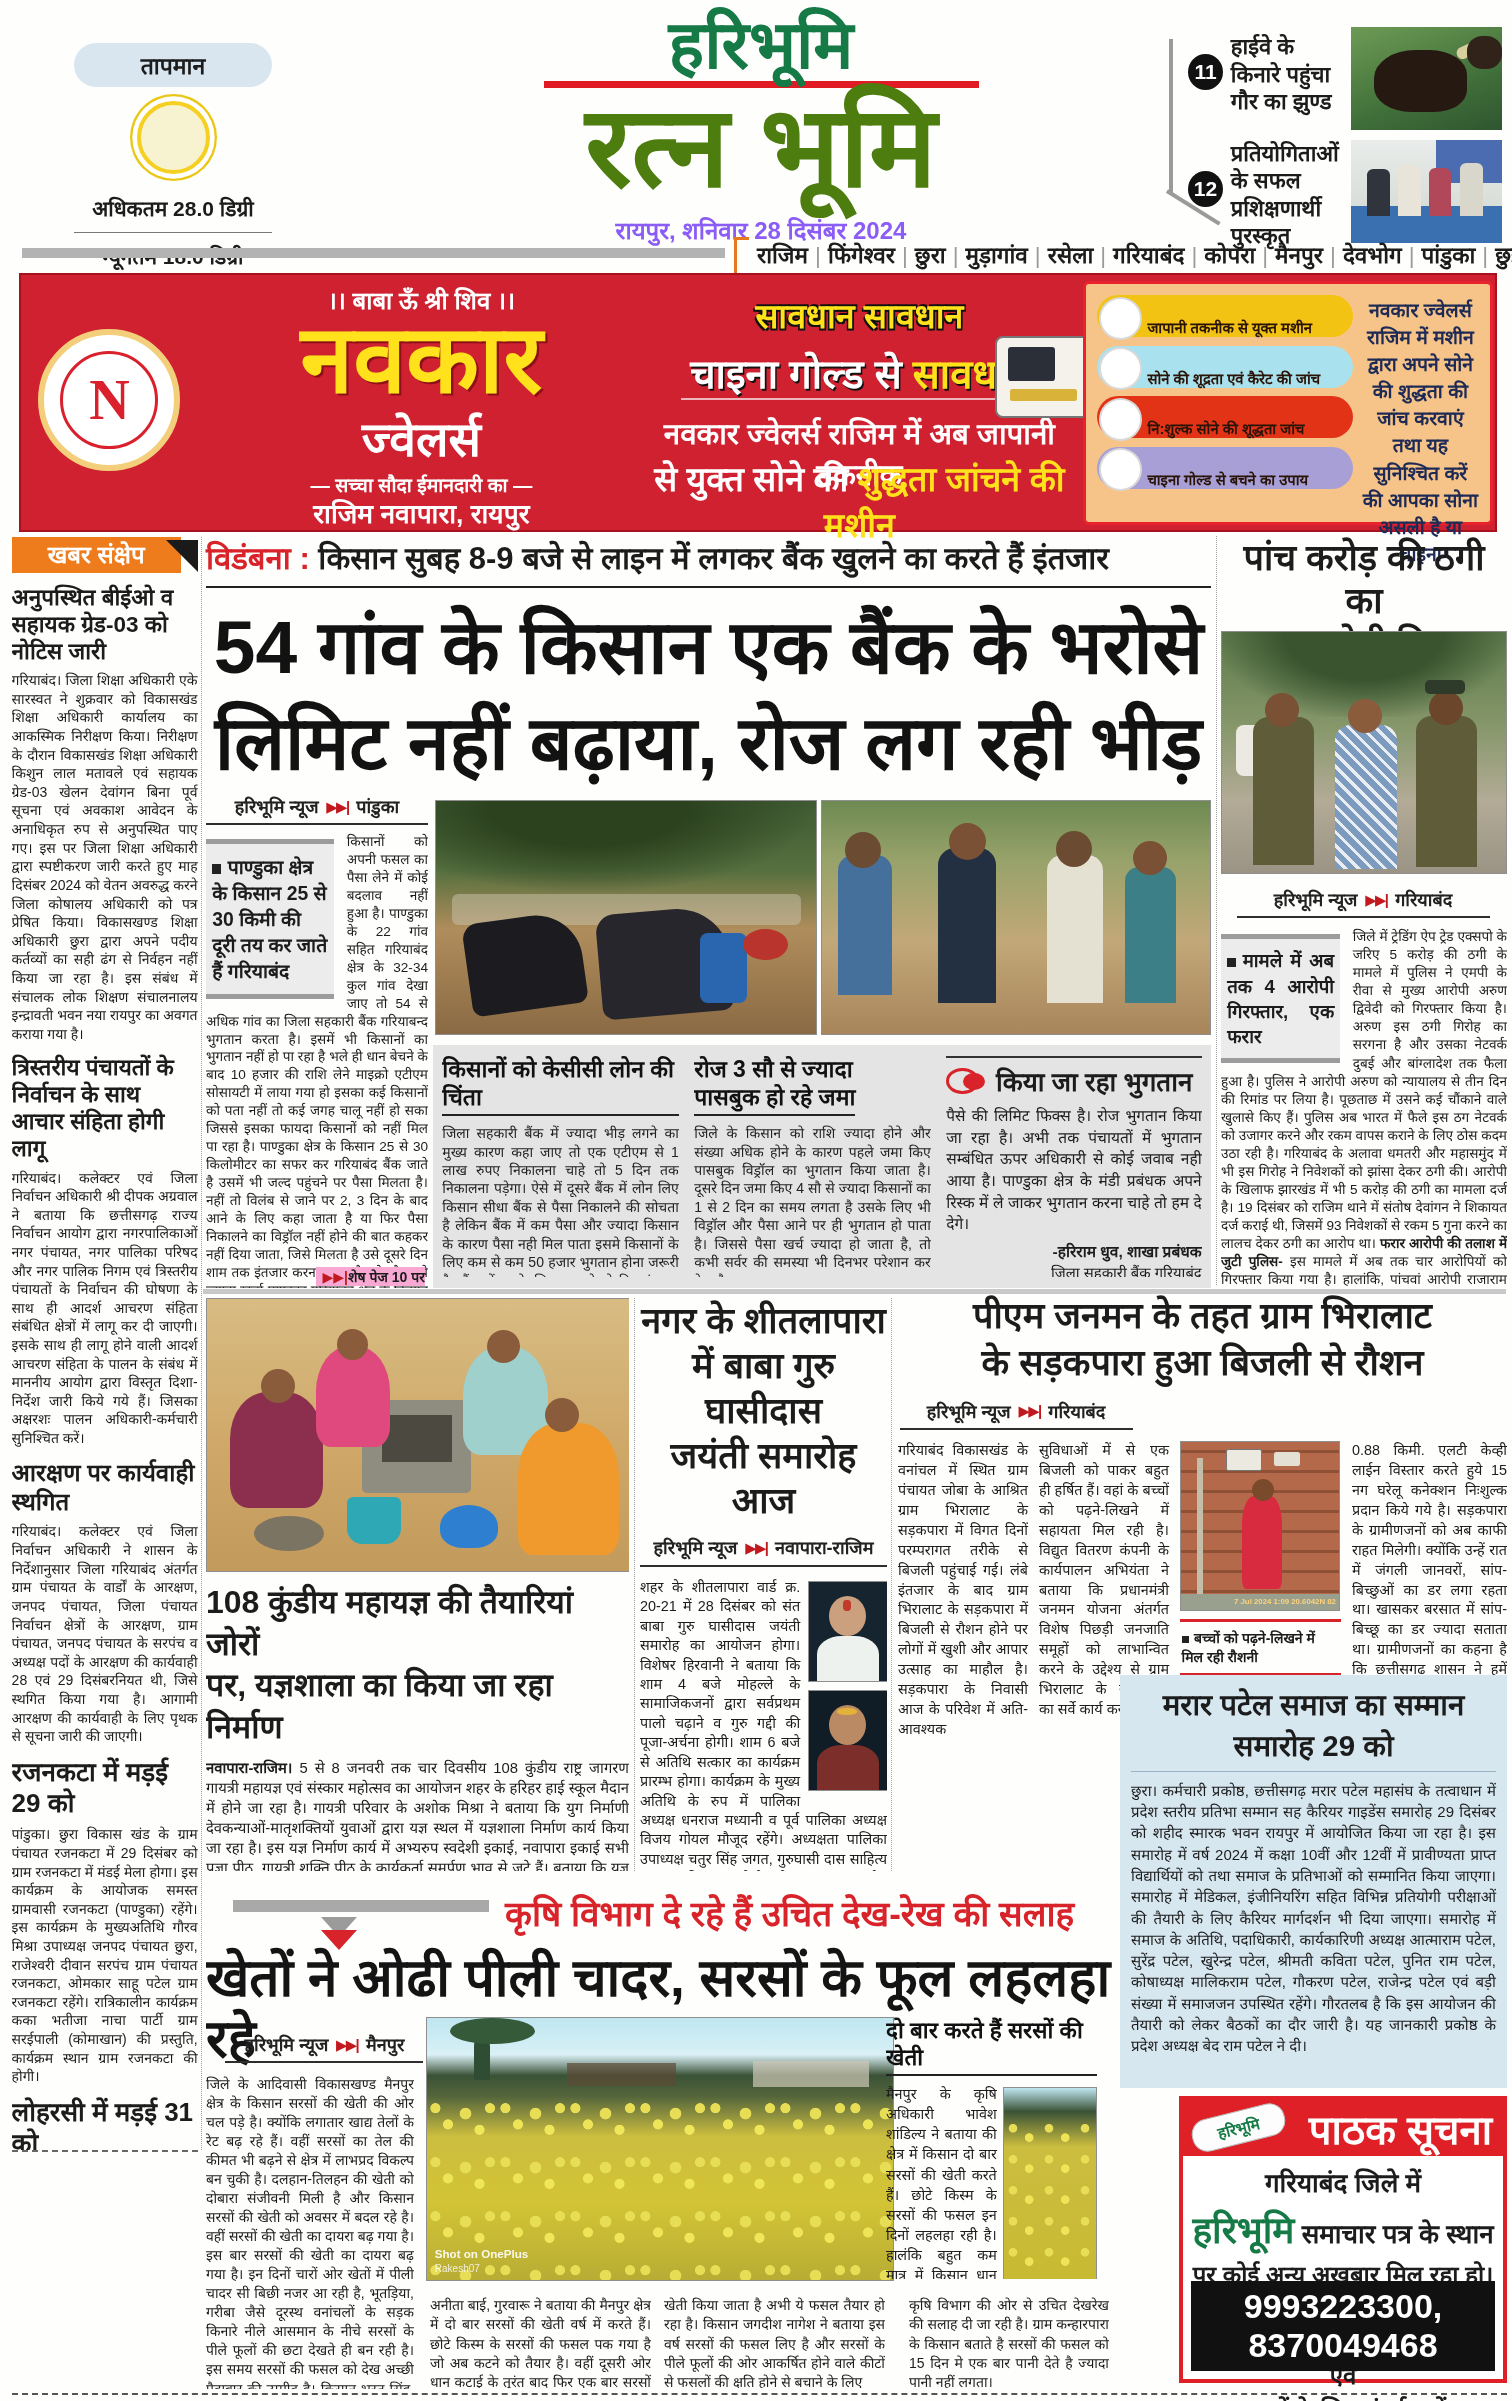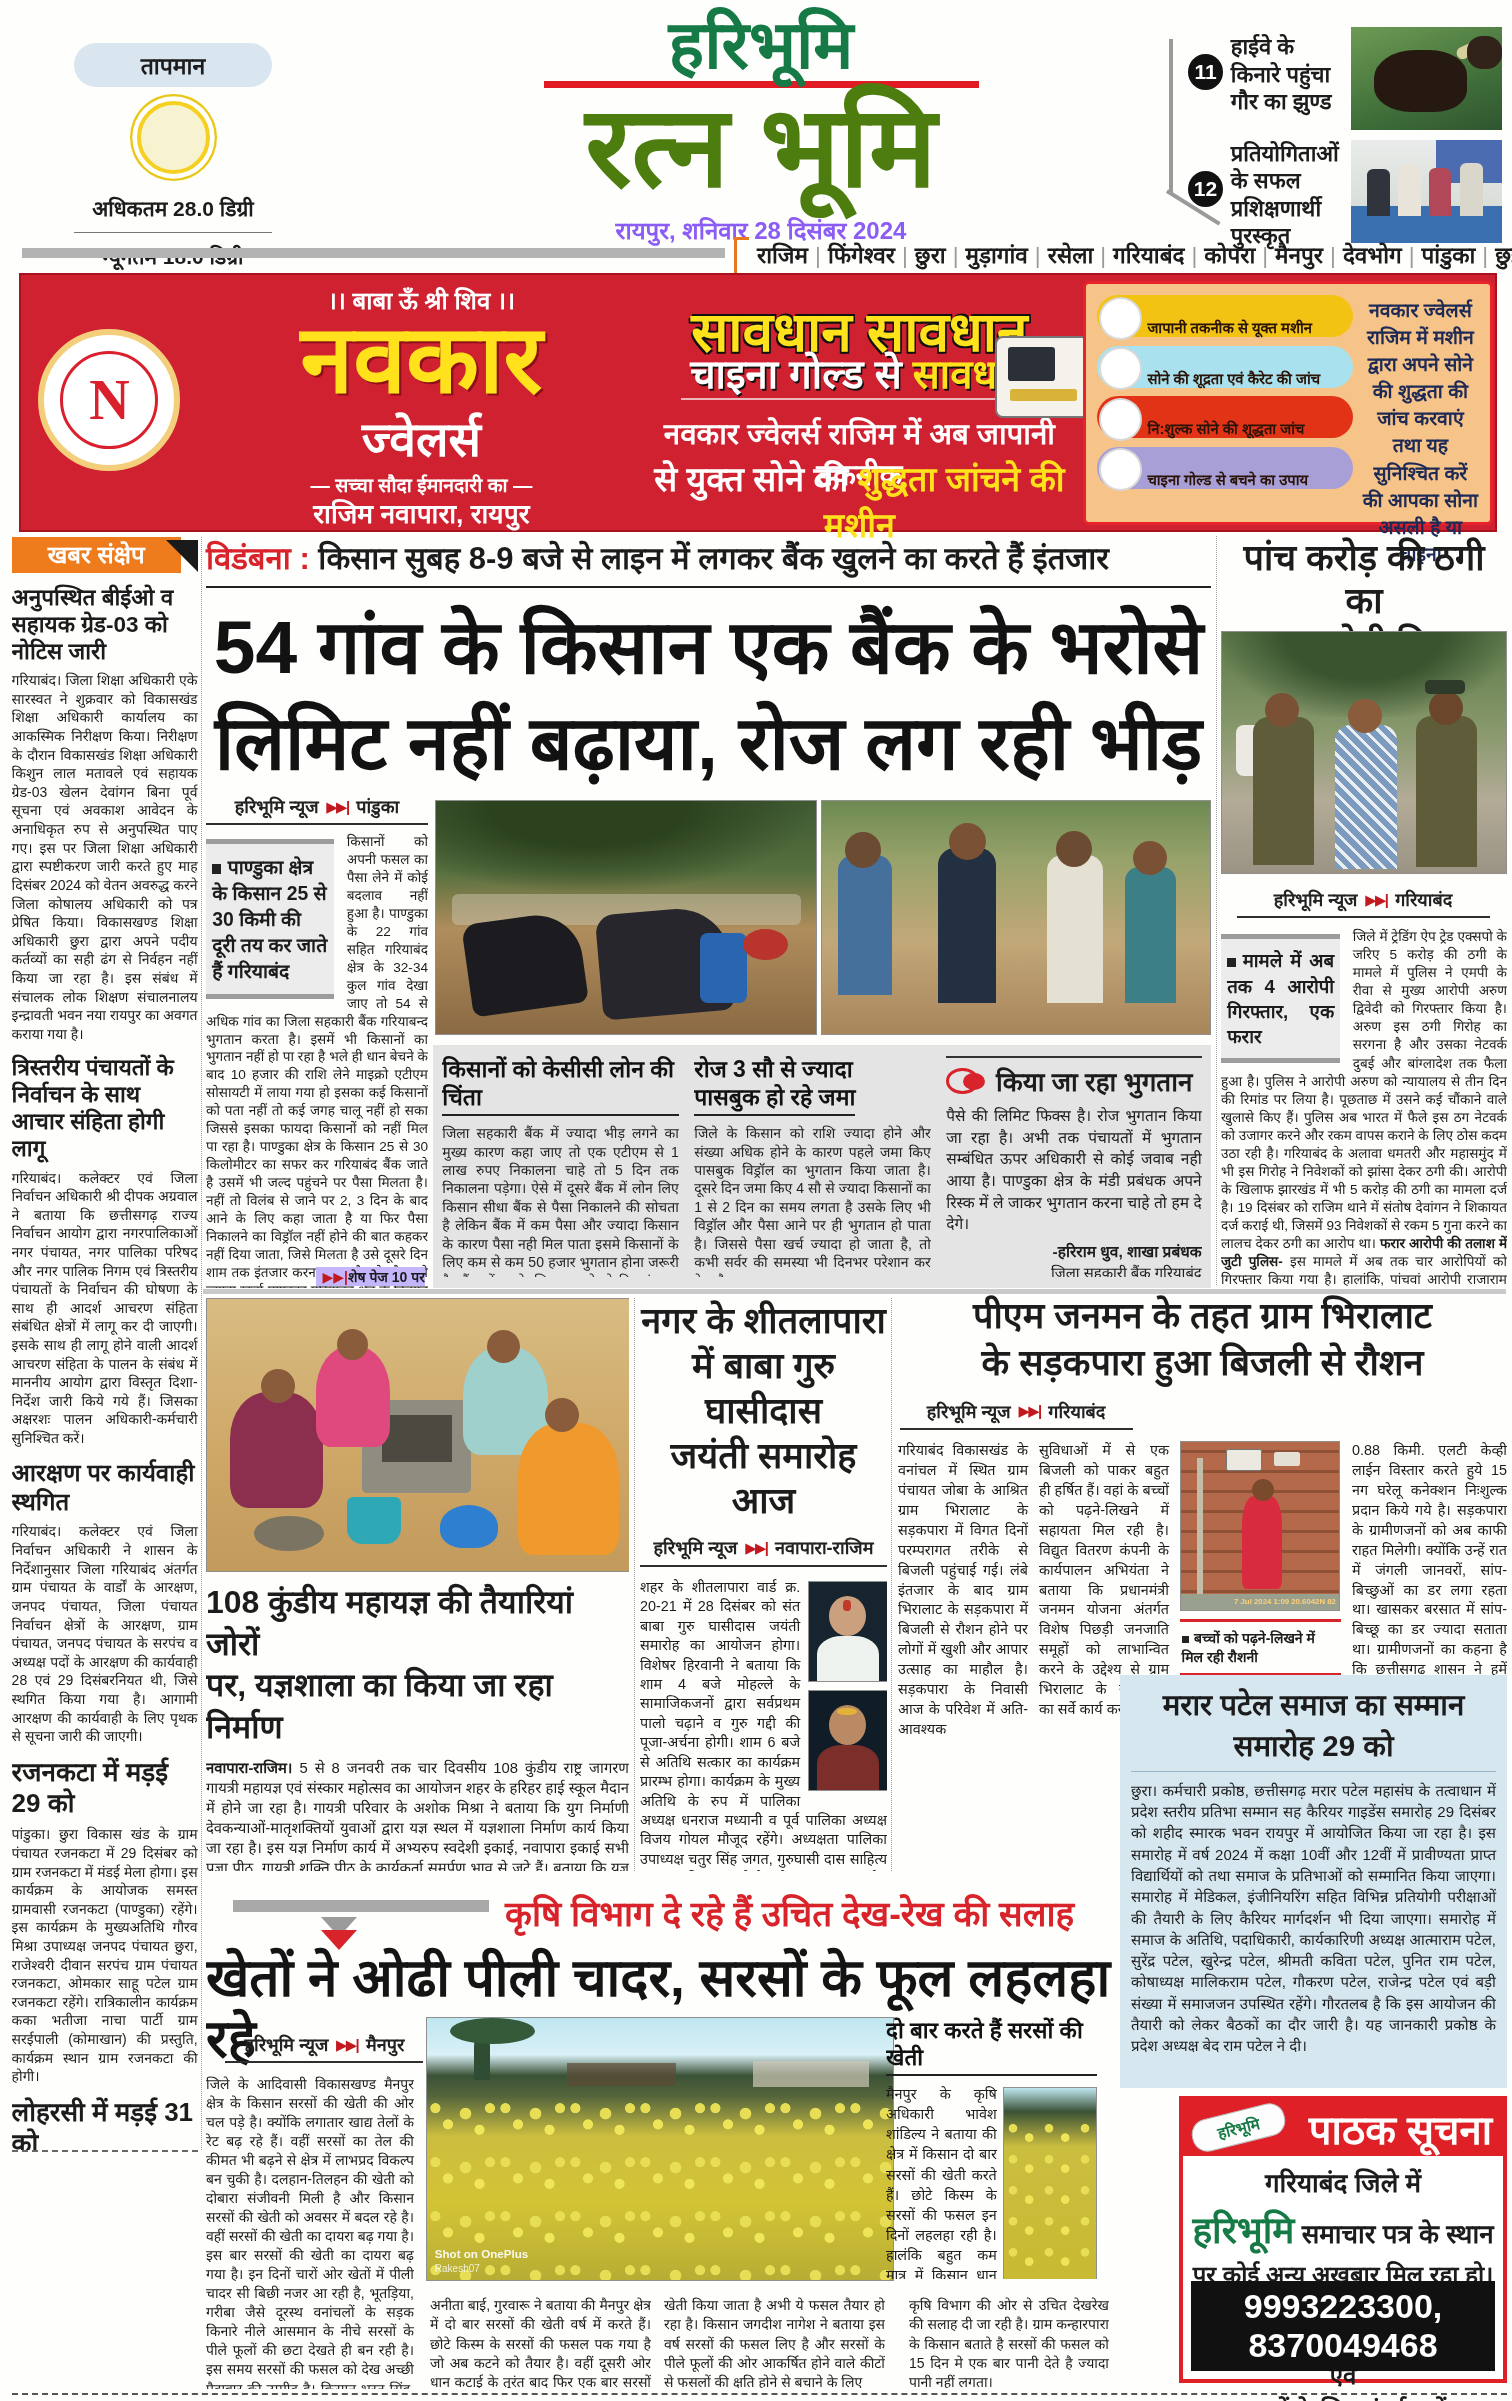--- a/index.html
+++ b/index.html
@@ -83,21 +83,21 @@
   <div class="abs" style="left:19.4px;top:273px;width:1474px;height:255px;background:#cf2130;border:2.3px solid #a8121f">
     <div class="sh" style="left:17px;top:54px;width:130px;height:130px;border-radius:50%;background:#fff;border:6.2px solid #f3cf7c;display:flex;align-items:center;justify-content:center">
       <div style="width:92px;height:92px;border-radius:50%;border:3.1px solid #d9202c;display:flex;align-items:center;justify-content:center;font-family:'Liberation Serif',serif;font-size:56px;font-weight:700;color:#d9202c">N</div>
     </div>
     <div class="sh b" style="left:163px;top:7.8px;width:474px;text-align:center;color:#fff;font-size:24px">।। बाबा ऊँ श्री शिव ।।</div>
     <div class="sh b" style="left:163px;top:37px;width:474px;text-align:center;color:#ffe11c;font-size:95px;line-height:1;text-shadow:2.3px 2.3px 0 #8d0f18">नवकार</div>
     <div class="sh b" style="left:163px;top:140px;width:474px;text-align:center;color:#fff;font-size:48px;line-height:1.05">ज्वेलर्स</div>
     <div class="sh b" style="left:163px;top:196px;width:474px;text-align:center;color:#fff;font-size:19.4px">— सच्चा सौदा ईमानदारी का —</div>
     <div class="sh b" style="left:163px;top:220px;width:474px;text-align:center;color:#fff;font-size:26.4px">राजिम नवापारा, रायपुर</div>
 
-    <div class="sh b" style="left:648px;top:17px;width:380px;text-align:center;color:#ffe11c;font-size:55px;text-shadow:1.6px 1.6px 0 #111,-1.6px 1.6px 0 #111,1.6px -1.6px 0 #111">सावधान  सावधान</div>
+    <div class="sh b" style="left:648px;top:17px;width:380px;text-align:center;color:#ffe11c;font-size:34px;text-shadow:1.6px 1.6px 0 #111,-1.6px 1.6px 0 #111,1.6px -1.6px 0 #111">सावधान  सावधान</div>
     <div class="sh b" style="left:633px;top:70px;width:411px;text-align:center;font-size:40px;color:#fff;text-shadow:1.6px 1.6px 0 #111"><span>चाइना गोल्ड से </span><span style="color:#ffe11c">सावधान</span></div>
     <div class="sh" style="left:660px;top:123px;width:357px;height:2.3px;background:#ffffffaa"></div>
     <div class="sh b" style="left:613px;top:137px;width:450px;text-align:center;color:#fff;font-size:29.5px">नवकार ज्वेलर्स राजिम में अब जापानी तकनीक</div>
     <div class="sh b" style="left:613px;top:180px;width:450px;text-align:center;font-size:34px;color:#fff"><span>से युक्त सोने की </span><span style="color:#ffe11c">शुद्धता जांचने की मशीन</span></div>
 
     <div class="sh" style="left:974px;top:61px;width:93px;height:78px;background:#f5f2ec;border-radius:7.8px;border:2.3px solid #777">
       <div class="sh" style="left:11px;top:9.3px;width:47px;height:34px;background:#2b2f38;border-radius:3.1px"></div>
       <div class="sh" style="left:12.4px;top:51px;width:67px;height:12.4px;background:#d9b23a;border-radius:2.3px"></div>
     </div>
 
@@ -164,21 +164,21 @@
     <div class="abs" style="left:0;top:258px;width:222px;height:494px;overflow:hidden">
       <div class="byline">
         <span>हरिभूमि न्यूज</span>
           <span class="arr">▶▶|</span>
           <span>पांडुका</span>
       </div>
       <div style="margin-top:7.8px">
         <div class="pull" style="width:116px;font-size:19.4px"><span class="sq"></span><span>पाण्डुका क्षेत्र के किसान 25 से 30 किमी की दूरी तय कर जाते हैं गरियाबंद</span></div>
         <div class="j" style="font-size:13.6px;line-height:1.32">किसानों को अपनी फसल का पैसा लेने में कोई बदलाव नहीं हुआ है। पाण्डुका के 22 गांव सहित गरियाबंद क्षेत्र के 32-34 कुल गांव देखा जाए तो 54 से अधिक गांव का जिला सहकारी बैंक गरियाबन्द भुगतान करता है। इसमें भी किसानों का भुगतान नहीं हो पा रहा है भले ही धान बेचने के बाद 10 हजार की राशि लेने माइक्रो एटीएम सोसायटी में लाया गया हो इसका कई किसानों को पता नहीं तो कई जगह चालू नहीं हो सका जिससे इसका फायदा किसानों को नहीं मिल पा रहा है। पाण्डुका क्षेत्र के किसान 25 से 30 किलोमीटर का सफर कर गरियाबंद बैंक जाते है उसमें भी जल्द पहुंचने पर पैसा मिलता है। नहीं तो विलंब से जाने पर 2, 3 दिन के बाद आने के लिए कहा जाता है या फिर पैसा निकालने का विड्रॉल नहीं होने की बात कहकर नहीं दिया जाता, जिसे मिलता है उसे दूसरे दिन शाम तक इंतजार करना पड़ता है। दो सौ रुपये ज्यादा खर्चा-पाण्डुका गरियाबंद क्षेत्र के किसान अपनी सुविधानुसार गाड़ी, बस में बैंक जाते है लेकिन ज्यादा किसानों के जमा और</div>
       </div>
-      <div class="more abs" style="right:3.1px;bottom:1.6px;background:#c4b5fd;padding-left:6.2px;font-size:14px"><span class="arr">▶▶|</span><span>शेष पेज 10 पर</span></div>
+      <div class="more abs" style="right:3.1px;bottom:1.6px;background:#f9a8d4;padding-left:6.2px;font-size:14px"><span class="arr">▶▶|</span><span>शेष पेज 10 पर</span></div>
     </div>
 
     <div class="ph" style="left:229px;top:264px;width:380px;height:233px;background:linear-gradient(180deg,#3f5a33 0%,#57703f 30%,#b08d5c 55%,#8a6a44 100%)">
       <div class="sh" style="left:0;top:0;width:380px;height:93px;background:radial-gradient(ellipse at 40% 10%,#2c421f 30%,transparent 70%)"></div>
       <div class="sh" style="left:15.5px;top:93px;width:349px;height:31px;background:#cbc4ae;opacity:.5;border-radius:6.2px"></div>
       <div class="sh" style="left:31px;top:116px;width:116px;height:93px;background:#1c1c20;border-radius:15.5px 47px 11px 11px;transform:rotate(-8deg)"></div>
       <div class="sh" style="left:163px;top:109px;width:132px;height:105px;background:#26262c;border-radius:18.6px 54px 12.4px 12.4px;transform:rotate(-5deg)"></div>
       <div class="sh" style="left:264px;top:132px;width:47px;height:70px;background:#2a66b0;border-radius:7.8px"></div>
       <div class="sh" style="left:307px;top:128px;width:45px;height:31px;background:#b8342c;border-radius:50%"></div>
     </div>

